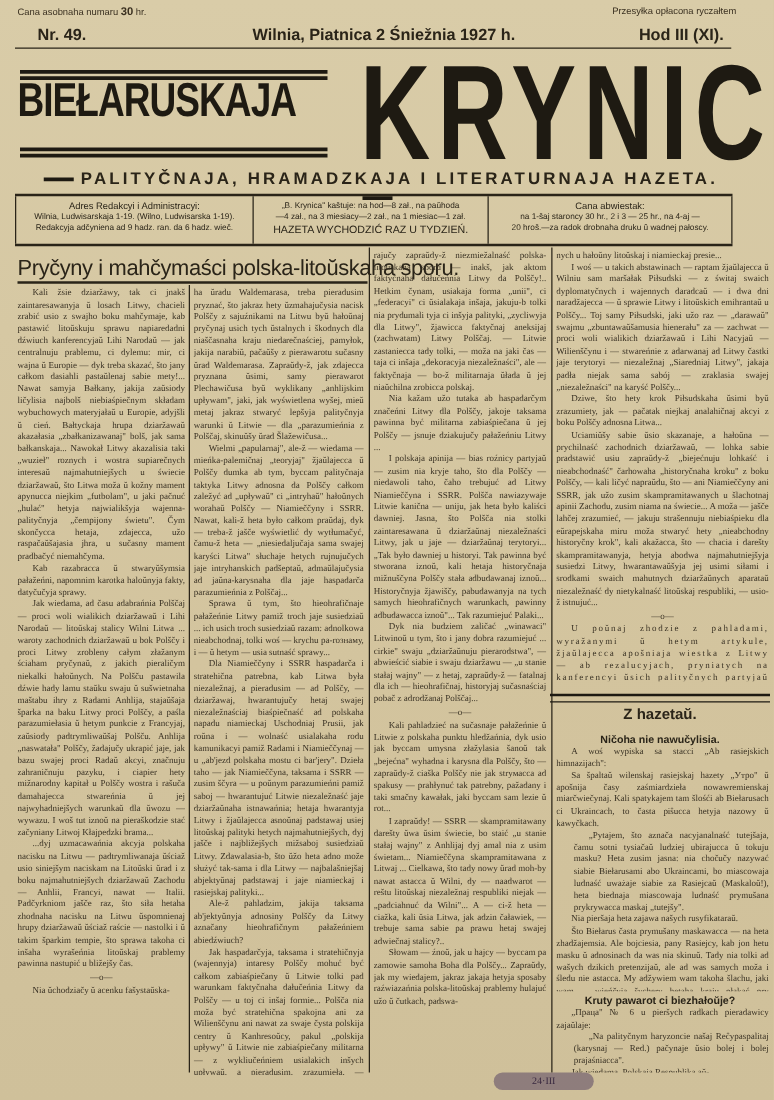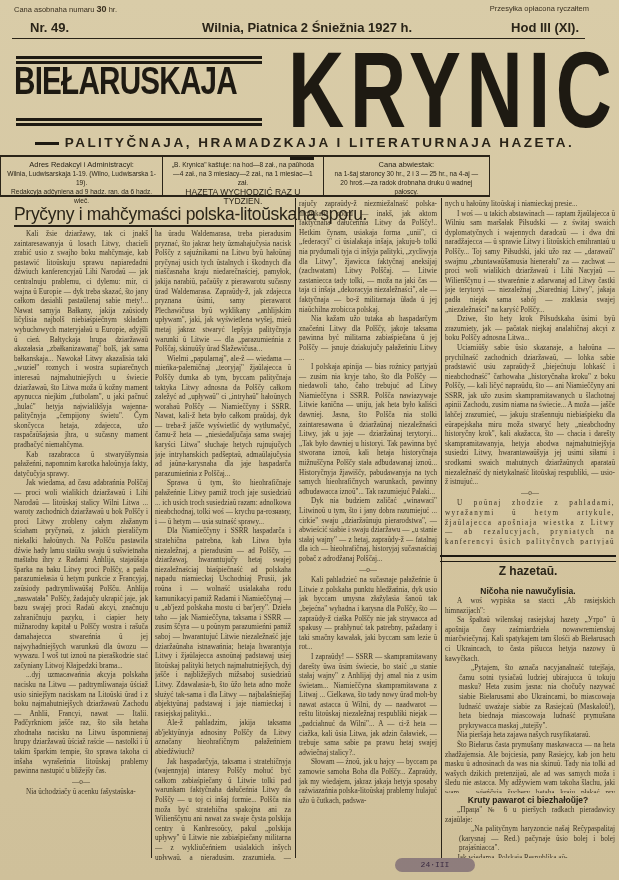--- a/index.html
+++ b/index.html
@@ -16,40 +16,40 @@
   .rule2 div{height:3px;background:#1e1a12;margin-bottom:2px;}
   .mast1{position:absolute;left:14px;top:62px;width:250px;height:38px;
          font-family:"Liberation Sans",sans-serif;font-weight:bold;font-size:38px;line-height:38px;
          letter-spacing:-1px;transform:scaleX(0.78);transform-origin:left;color:#1e1a12;white-space:nowrap;}
   .mast2{position:absolute;left:288px;top:40px;font-family:"Liberation Sans",sans-serif;font-weight:bold;
          font-size:108px;line-height:100px;letter-spacing:8px;transform:scaleX(0.72);transform-origin:left;
          color:#1e1a12;white-space:nowrap;}
   .subtitle{position:absolute;left:14px;right:30px;top:135px;text-align:center;font-family:"Liberation Sans",sans-serif;
             font-weight:bold;font-size:13.5px;letter-spacing:2.5px;}
   .subtitle .dash{display:inline-block;width:24px;height:3px;background:#1e1a12;vertical-align:middle;margin:0 6px;}
-  .infobox{position:absolute;left:0;top:155px;width:490px;height:38px;border-top:2px double #2a2418;border-bottom:2px double #2a2418;
+  .infobox{position:absolute;left:12px;top:155px;width:574px;height:38px;border-top:2px double #2a2418;border-bottom:2px double #2a2418;
            display:flex;font-family:"Liberation Sans",sans-serif;font-size:6.6px;line-height:9px;}
   .infobox .cell{border-left:1.5px solid #2a2418;padding:3px 4px;text-align:center;box-sizing:border-box;}
   .infobox .cell:last-child{border-right:1.5px solid #2a2418;}
   .c1{width:190px}.c2{width:188px}.c3{width:196px}
   .infobox .head{font-size:7.5px;}
   .infobox .big{font-size:8.5px;margin-top:1px;}
   .headline{position:absolute;left:14px;top:204px;font-family:"Liberation Sans",sans-serif;font-weight:normal;font-size:17.5px;
             letter-spacing:-0.3px;white-space:nowrap;}
   .hl-rule{position:absolute;left:14px;top:225px;width:280px;height:2px;background:#2a2418;}
   .col{position:absolute;font-size:7.2px;line-height:9.6px;text-align:justify;color:#3a3224;overflow:hidden;}
   .col p{margin:0;text-indent:12px;}
   .vrule{position:absolute;width:1px;background:#2a2418;}
   .sep{text-align:center;margin:1px 0;}
   .sect-rule{position:absolute;left:440px;width:176px;height:4px;border-top:2px solid #1e1a12;border-bottom:1px solid #1e1a12;}
   .sect-title{position:absolute;left:440px;width:176px;text-align:center;font-family:"Liberation Sans",sans-serif;font-weight:bold;font-size:12px;}
   .sect-sub{position:absolute;left:440px;width:176px;text-align:center;font-family:"Liberation Sans",sans-serif;font-weight:bold;font-size:8.5px;}
   .spaced{letter-spacing:1.4px;}
   .stamp{position:absolute;left:395px;top:858px;width:80px;height:14px;border-radius:8px;background:rgba(90,70,100,0.55);
-         color:#3a2a40;font-size:8px;text-align:center;line-height:14px;font-family:Liberation Mono, monospace;}
+         color:#3a2a40;font-size:8px;text-align:center;line-height:14px;font-family:Liberation Serif, serif;}
 </style>
 </head>
 <body>
 
 <div class="paper">
 
   <div class="topline" style="left:14px">
     <span>Cana asobnaha numaru</span>
     <b>30</b>
     <span>hr.</span>

